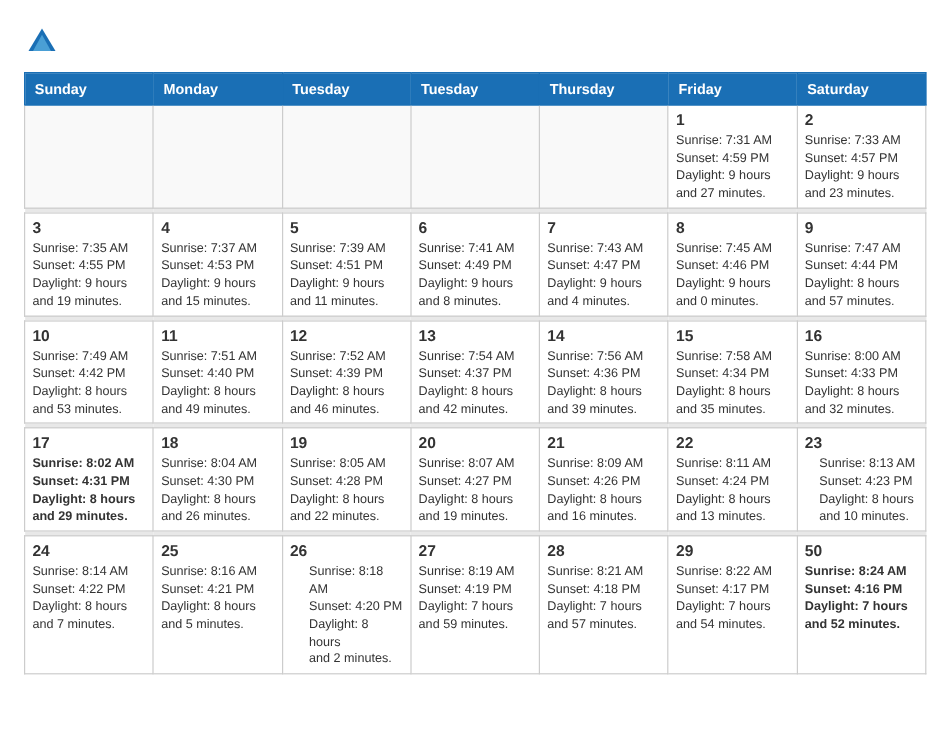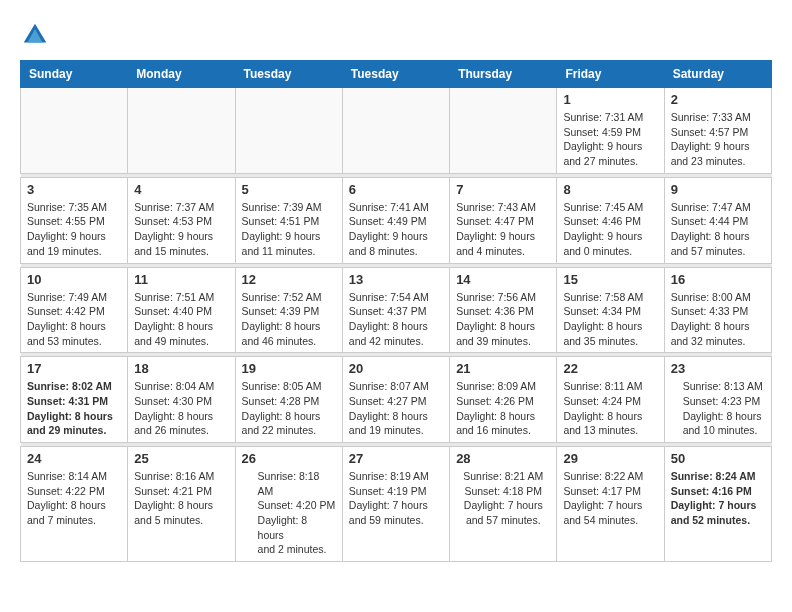--- a/index.html
+++ b/index.html
@@ -352,21 +352,21 @@
         </td>
         <td>
           <div class="day-number">27</div>
           <div class="day-info" style="white-space: pre-line;">Sunrise: 8:19 AM
 Sunset: 4:19 PM
 Daylight: 7 hours
 and 59 minutes.</div>
         </td>
         <td>
           <div class="day-number">28</div>
-          <div class="day-info" style="white-space: pre-line; text-align: center;">Sunrise: 8:21 AM
+          <div class="day-info" style="white-space: pre-line;">Sunrise: 8:21 AM
 Sunset: 4:18 PM
 Daylight: 7 hours
 and 57 minutes.</div>
         </td>
         <td>
           <div class="day-number">29</div>
           <div class="day-info" style="white-space: pre-line;">Sunrise: 8:22 AM
 Sunset: 4:17 PM
 Daylight: 7 hours
 and 54 minutes.</div>

